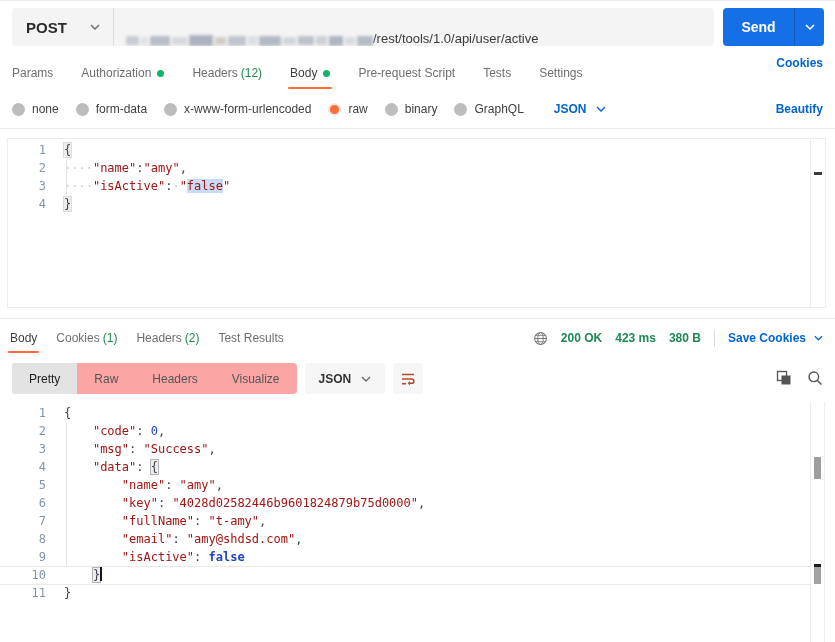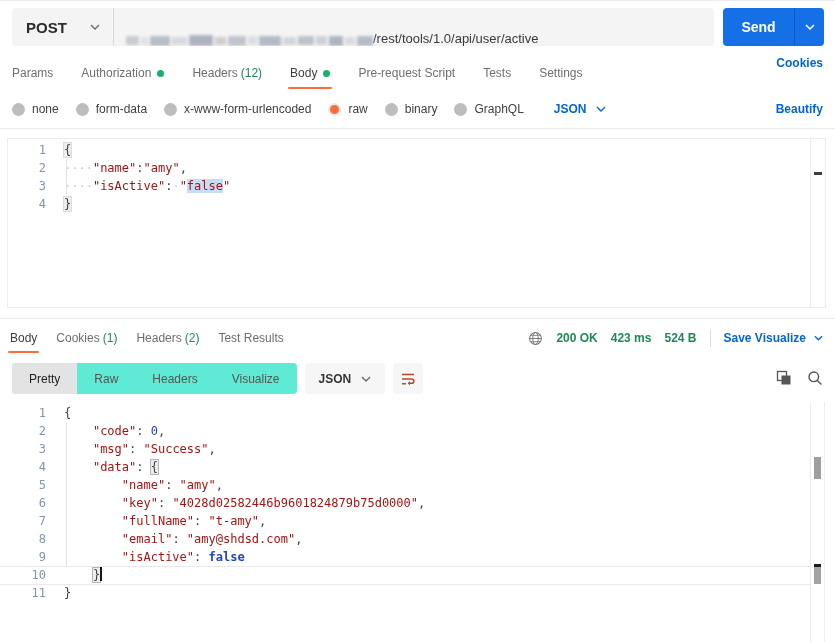--- a/index.html
+++ b/index.html
@@ -48,21 +48,21 @@
 .cursor { display:inline-block; width:2px; height:15px; background:#161616; vertical-align:-2px; }
 .resp-header { display:flex; align-items:center; height:34px; padding:4px 12px 0 10px; font-size:12px; color:#6e6e6e; }
 .resp-tab { display:flex; align-items:center; height:100%; position:relative; margin-right:19px; }
 .resp-tab.active { color:#3d3d3d; }
 .resp-tab .underline { bottom:0; }
 .meta { margin-left:auto; display:flex; align-items:center; }
 .meta .stat { color:#1d8a55; font-weight:600; margin-left:13px; }
 .vdiv { width:1px; height:17px; background:#dcdcdc; margin-left:13px; }
 .save-resp { display:flex; align-items:center; gap:8px; margin-left:13px; color:#0265d2; font-weight:600; }
 .resp-toolbar { display:flex; align-items:flex-start; height:49px; padding:10px 12px 0 12px; font-size:12px; color:#555; }
-.pill-group { display:flex; background:#5eead4; border-radius:4px; overflow:hidden; height:31px; align-items:stretch; }
+.pill-group { display:flex; background:#fca5a5; border-radius:4px; overflow:hidden; height:31px; align-items:stretch; }
 .seg { display:flex; align-items:center; padding:0 17px; }
 .seg.active { background:#e3e3e3; color:#212121; }
 .pill { background:#f6f6f6; border-radius:4px; height:31px; display:flex; align-items:center; margin-left:8px; }
 .pill-json { padding:0 14px; gap:10px; color:#333; font-weight:600; }
 .pill-wrap { width:30px; justify-content:center; }
 .tool-icons { margin-left:auto; display:flex; align-items:center; gap:15px; margin-top:7px; }
 .resp-editor { position:relative; height:240px; padding-top:2px; padding-left:8px; }
 .resp-ann { position:absolute; top:0; right:10px; bottom:0; width:15px; border-left:1px solid #ececec; border-right:1px solid #ececec; }
 .mark { position:absolute; left:3px; right:3px; }
 .al { position:absolute; left:0; right:25px; height:1px; background:#e9e9e9; }
@@ -209,24 +209,24 @@
     </div>
   <div class="meta">
     <svg width="15" height="15" viewBox="0 0 16 16">
         <circle cx="8" cy="8" r="6.3" stroke="#757575" fill="none" stroke-width="1.1"></circle>
         <ellipse cx="8" cy="8" rx="2.9" ry="6.3" stroke="#757575" fill="none" stroke-width="1"></ellipse>
         <path d="M1.8 8h12.4" stroke="#757575" stroke-width="1" fill="none"></path>
         <path d="M2.8 4.6h10.4M2.8 11.4h10.4" stroke="#757575" stroke-width="0.9" fill="none"></path>
       </svg>
     <span class="stat">200 OK</span>
     <span class="stat">423 ms</span>
-    <span class="stat">524 B</span>
+    <span class="stat">380 B</span>
     <span class="vdiv"></span>
     <span class="save-resp">
-      <span>Save Visualize</span>
+      <span>Save Cookies</span>
       <svg width="9" height="6" viewBox="0 0 10 6">
           <path d="M1 1l4 4 4-4" stroke="#0265d2" stroke-width="1.4" fill="none"></path>
         </svg>
     </span>
   </div>
 </div>
 
 <div class="resp-toolbar">
   <div class="pill-group" id="views">
       <div class="seg active">Pretty</div>

